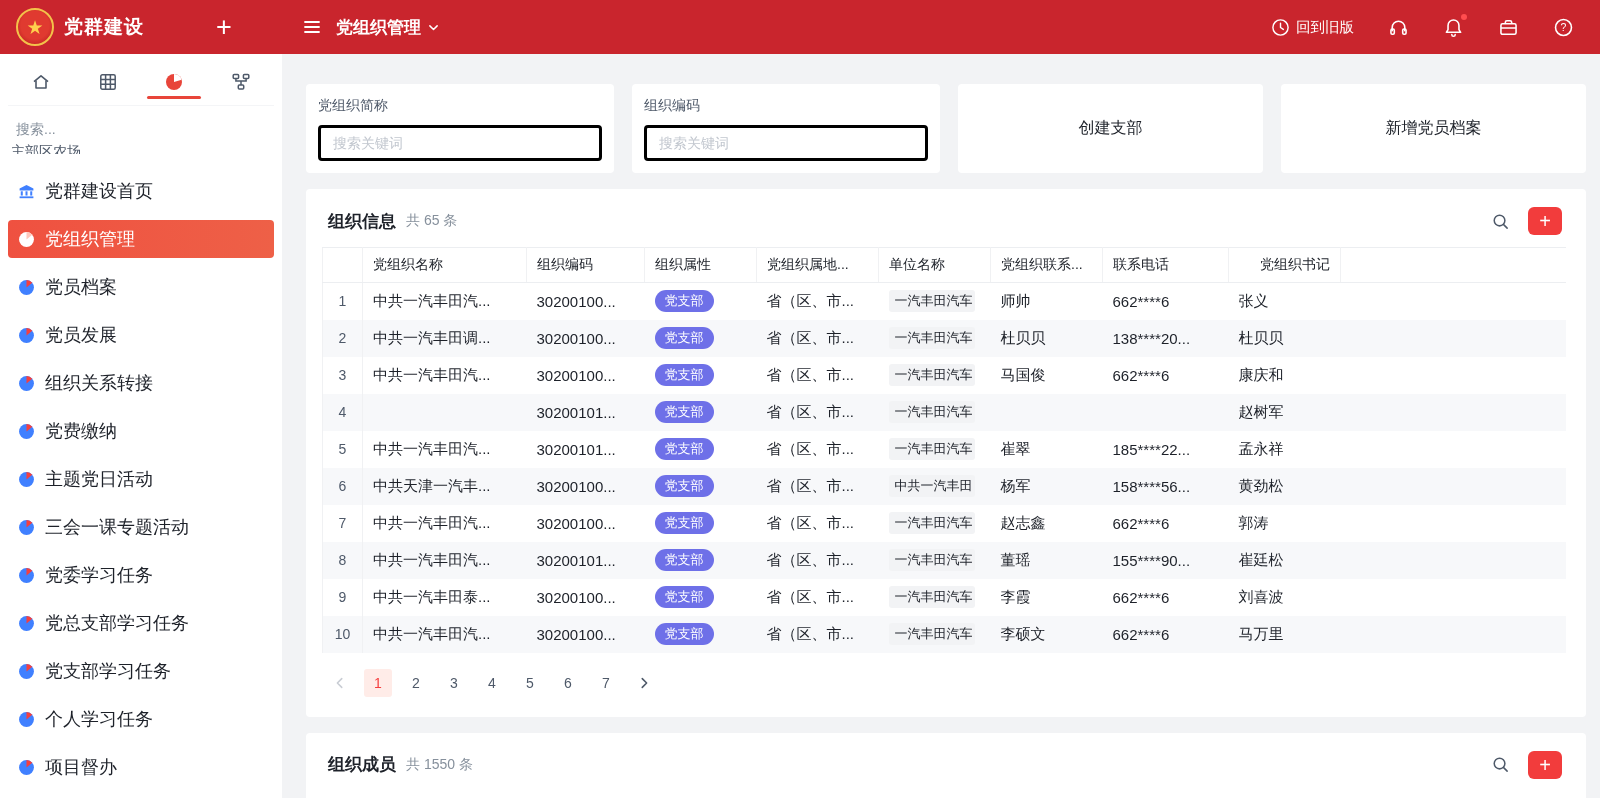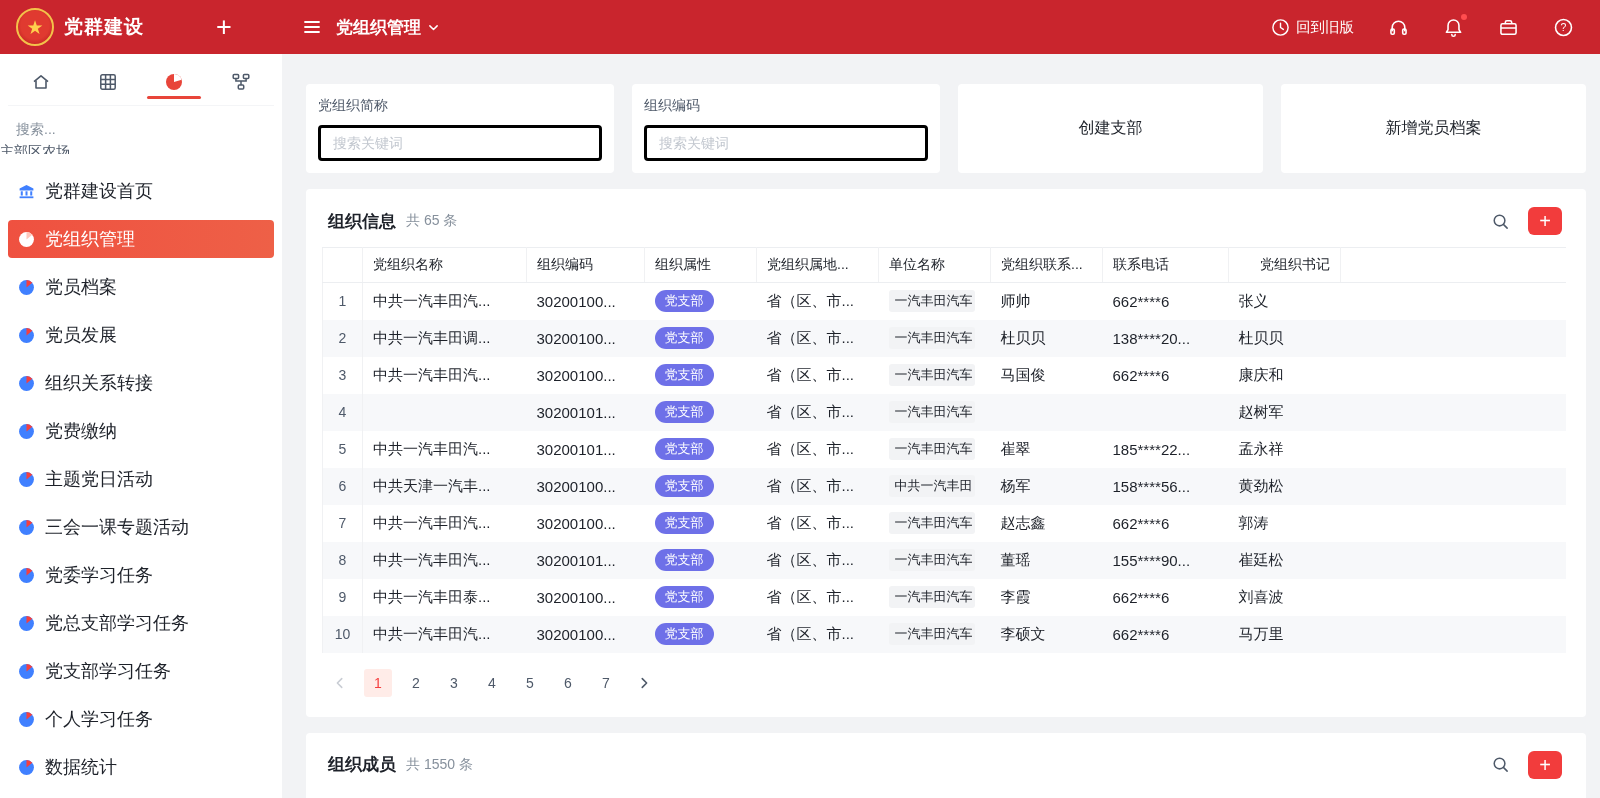--- a/index.html
+++ b/index.html
@@ -39,21 +39,21 @@
   .sidebar { width: 282px; flex: none; background: #fff; overflow: hidden; }
   .side-tabs {
     display: flex; align-items: center; justify-content: space-around;
     height: 48px; position: relative; border-bottom: 1px solid #f4f5f7; margin: 4px 8px 0 8px;
   }
   .tab-btn { background: none; border: none; cursor: pointer; display: flex; align-items: center; padding: 6px; position: relative; }
   .tab-underline { position: absolute; bottom: -1px; left: 50%; transform: translateX(-50%); width: 54px; height: 3px; border-radius: 2px; background: #e8453a; }
   .side-search-wrap { padding: 14px 16px 0 16px; }
   .side-search { width: 100%; border: none; outline: none; font-size: 14px; color: #4e5969; background: transparent; }
   .side-search::placeholder { color: #86909c; }
-  .clipped-text { height: 12px; overflow: hidden; font-size: 14px; line-height: 19px; color: #4e5969; margin: 4px 0 6px 0; }
+  .clipped-text { height: 12px; overflow: hidden; font-size: 14px; line-height: 19px; color: #4e5969; margin: 4px 0 6px 11px; }
   .side-menu { padding-top: 2px; }
   .side-item {
     height: 38px; margin: 10px 8px; padding: 0 10px; border-radius: 4px;
     display: flex; align-items: center; gap: 10px;
     font-size: 18px; color: #1d2129; cursor: pointer; white-space: nowrap;
   }
   .side-item .s-icon { width: 17px; height: 17px; flex: none; display: flex; }
   .side-item.active { background: linear-gradient(90deg, #ef5140, #ee6047); color: #fff; }
 
   
@@ -324,29 +324,20 @@
           </span>
           <span>个人学习任务</span>
         </div>
         <div class="side-item">
           <span class="s-icon">
             <svg width="17" height="17" viewBox="0 0 16 16">
               <circle cx="8" cy="8" r="7" fill="#4080ff"></circle>
               <path d="M8 8 L8 1 A7 7 0 0 1 13.4 3.5 Z" fill="#f53f3f"></path>
             </svg>
           </span>
-          <span>数据统计</span>
-        </div>
-        <div class="side-item">
-          <span class="s-icon">
-            <svg width="17" height="17" viewBox="0 0 16 16">
-              <circle cx="8" cy="8" r="7" fill="#4080ff"></circle>
-              <path d="M8 8 L8 1 A7 7 0 0 1 13.4 3.5 Z" fill="#f53f3f"></path>
-            </svg>
-          </span>
           <span>项目督办</span>
         </div>
         <div class="side-item">
           <span class="s-icon">
             <svg width="17" height="17" viewBox="0 0 16 16">
               <circle cx="8" cy="8" r="7" fill="#4080ff"></circle>
               <path d="M8 8 L8 1 A7 7 0 0 1 13.4 3.5 Z" fill="#f53f3f"></path>
             </svg>
           </span>
           <span>党员工作台</span>

